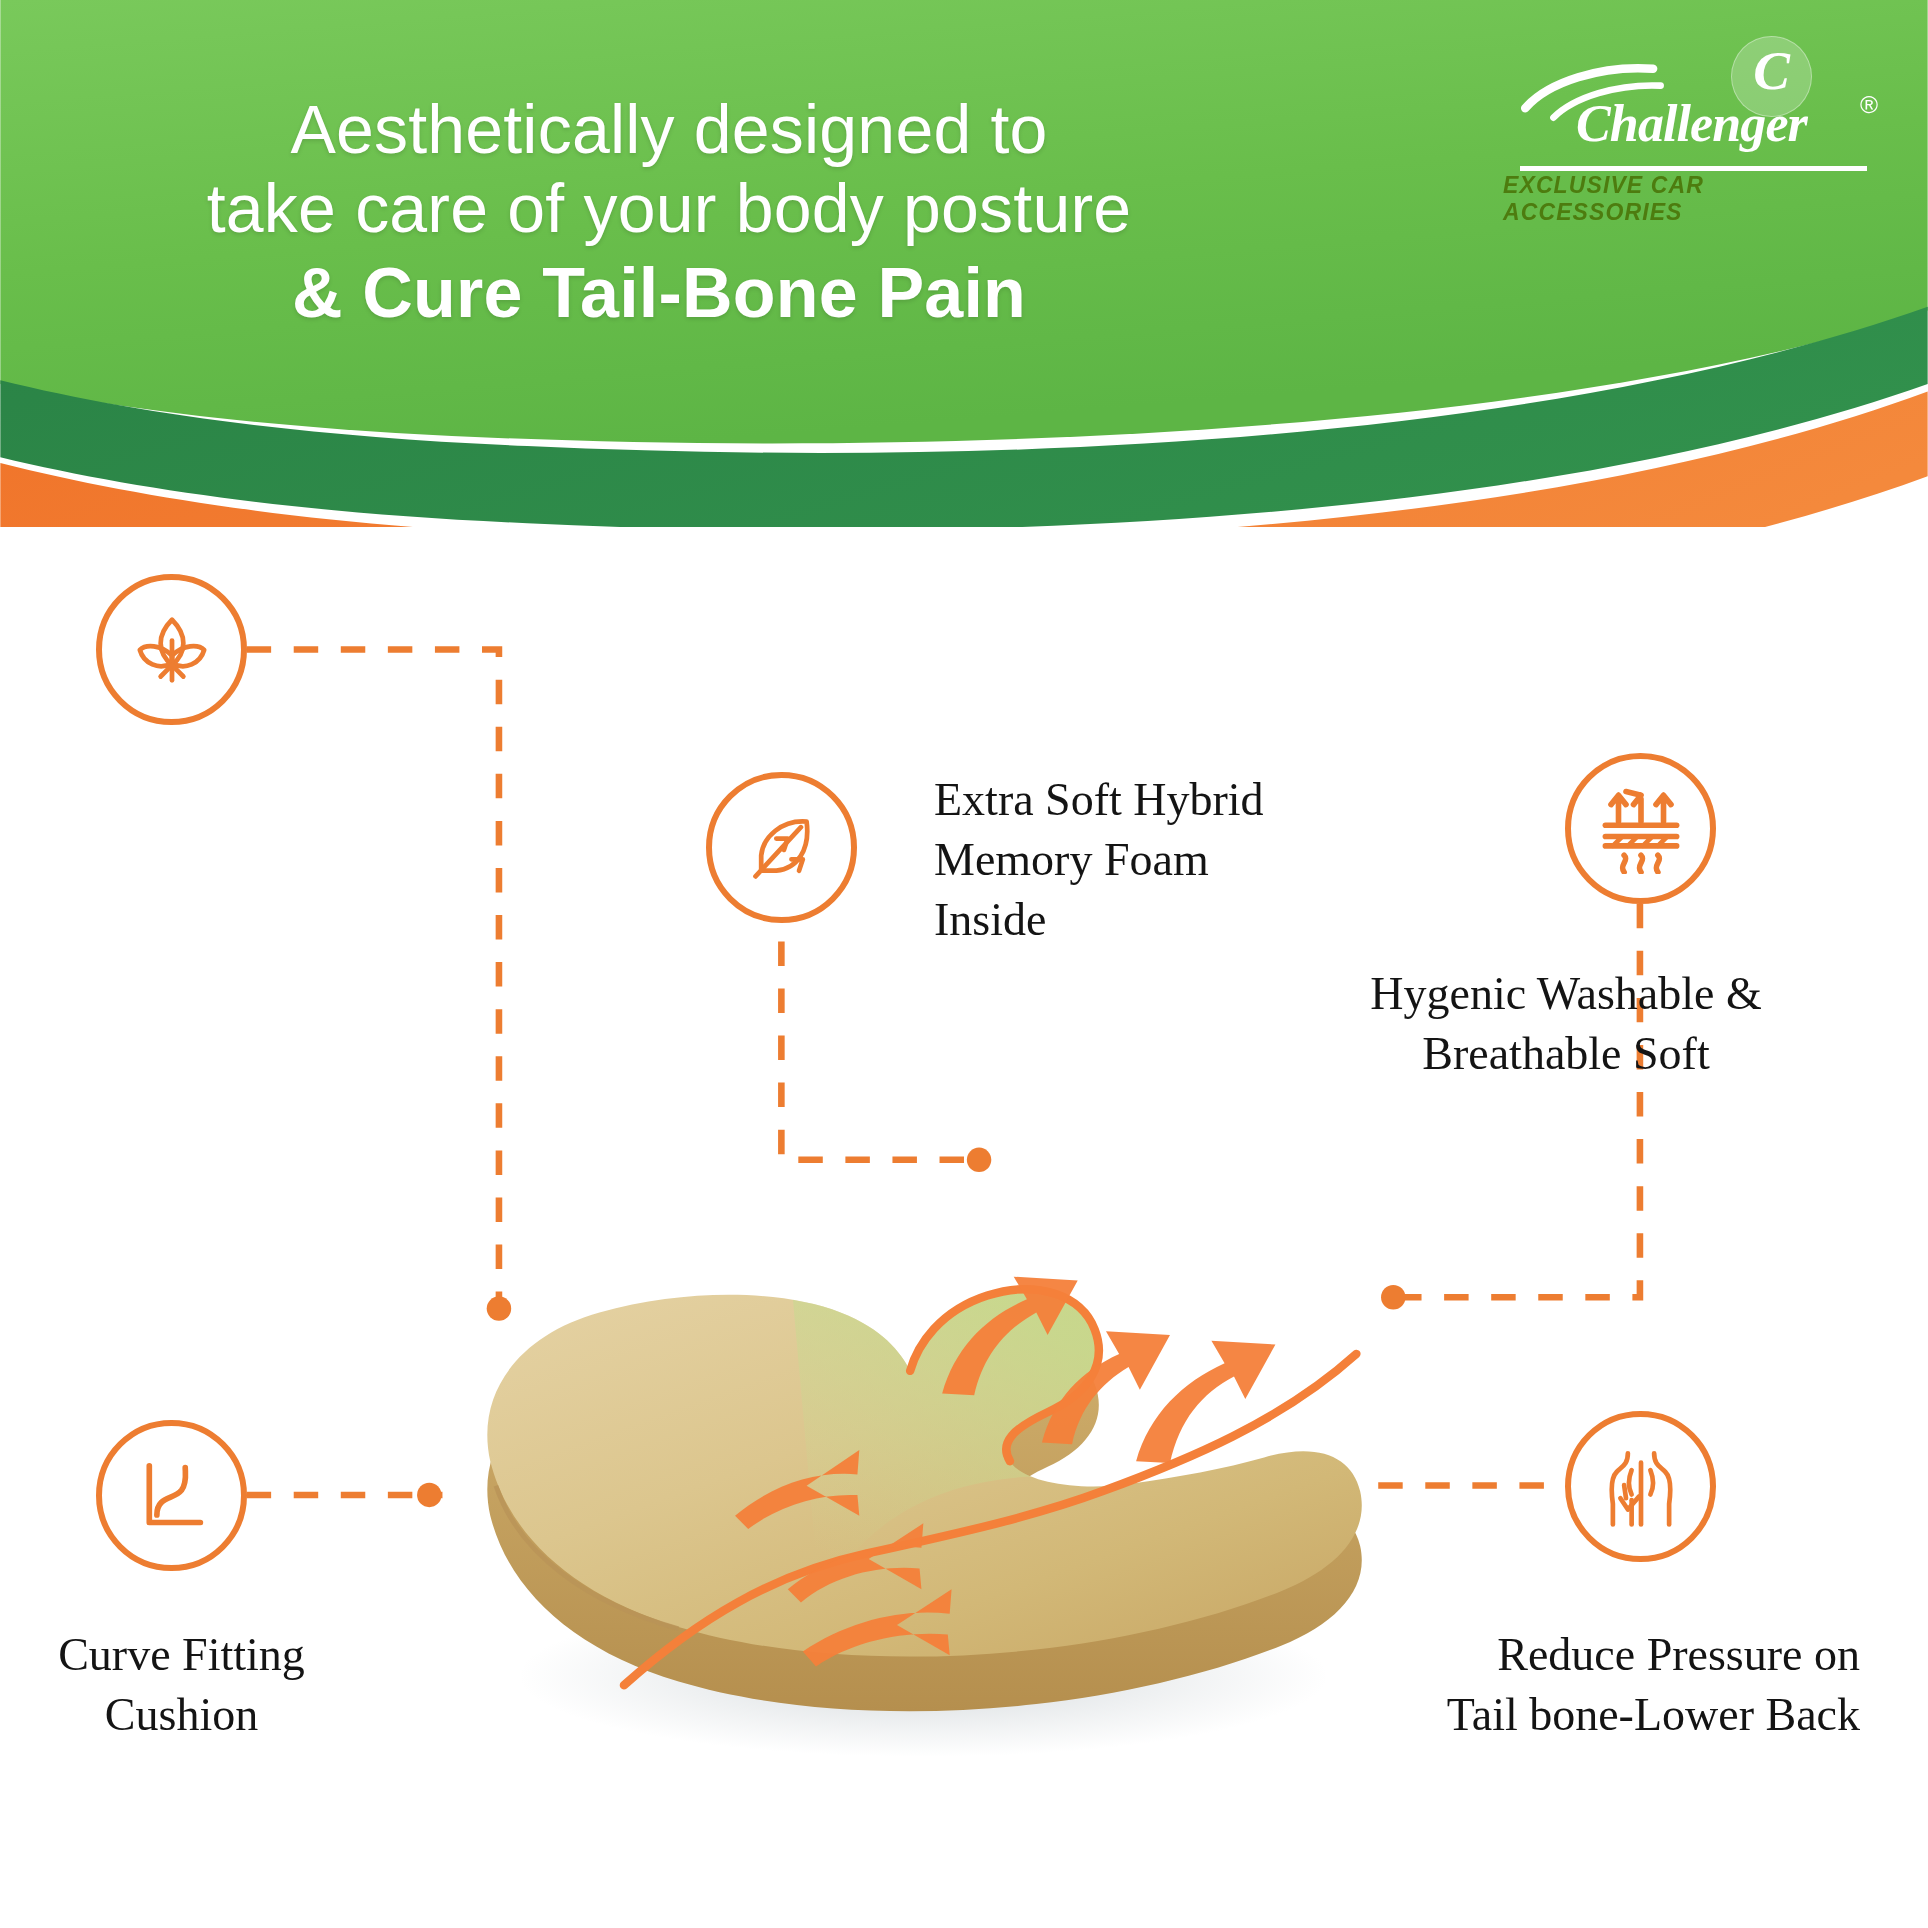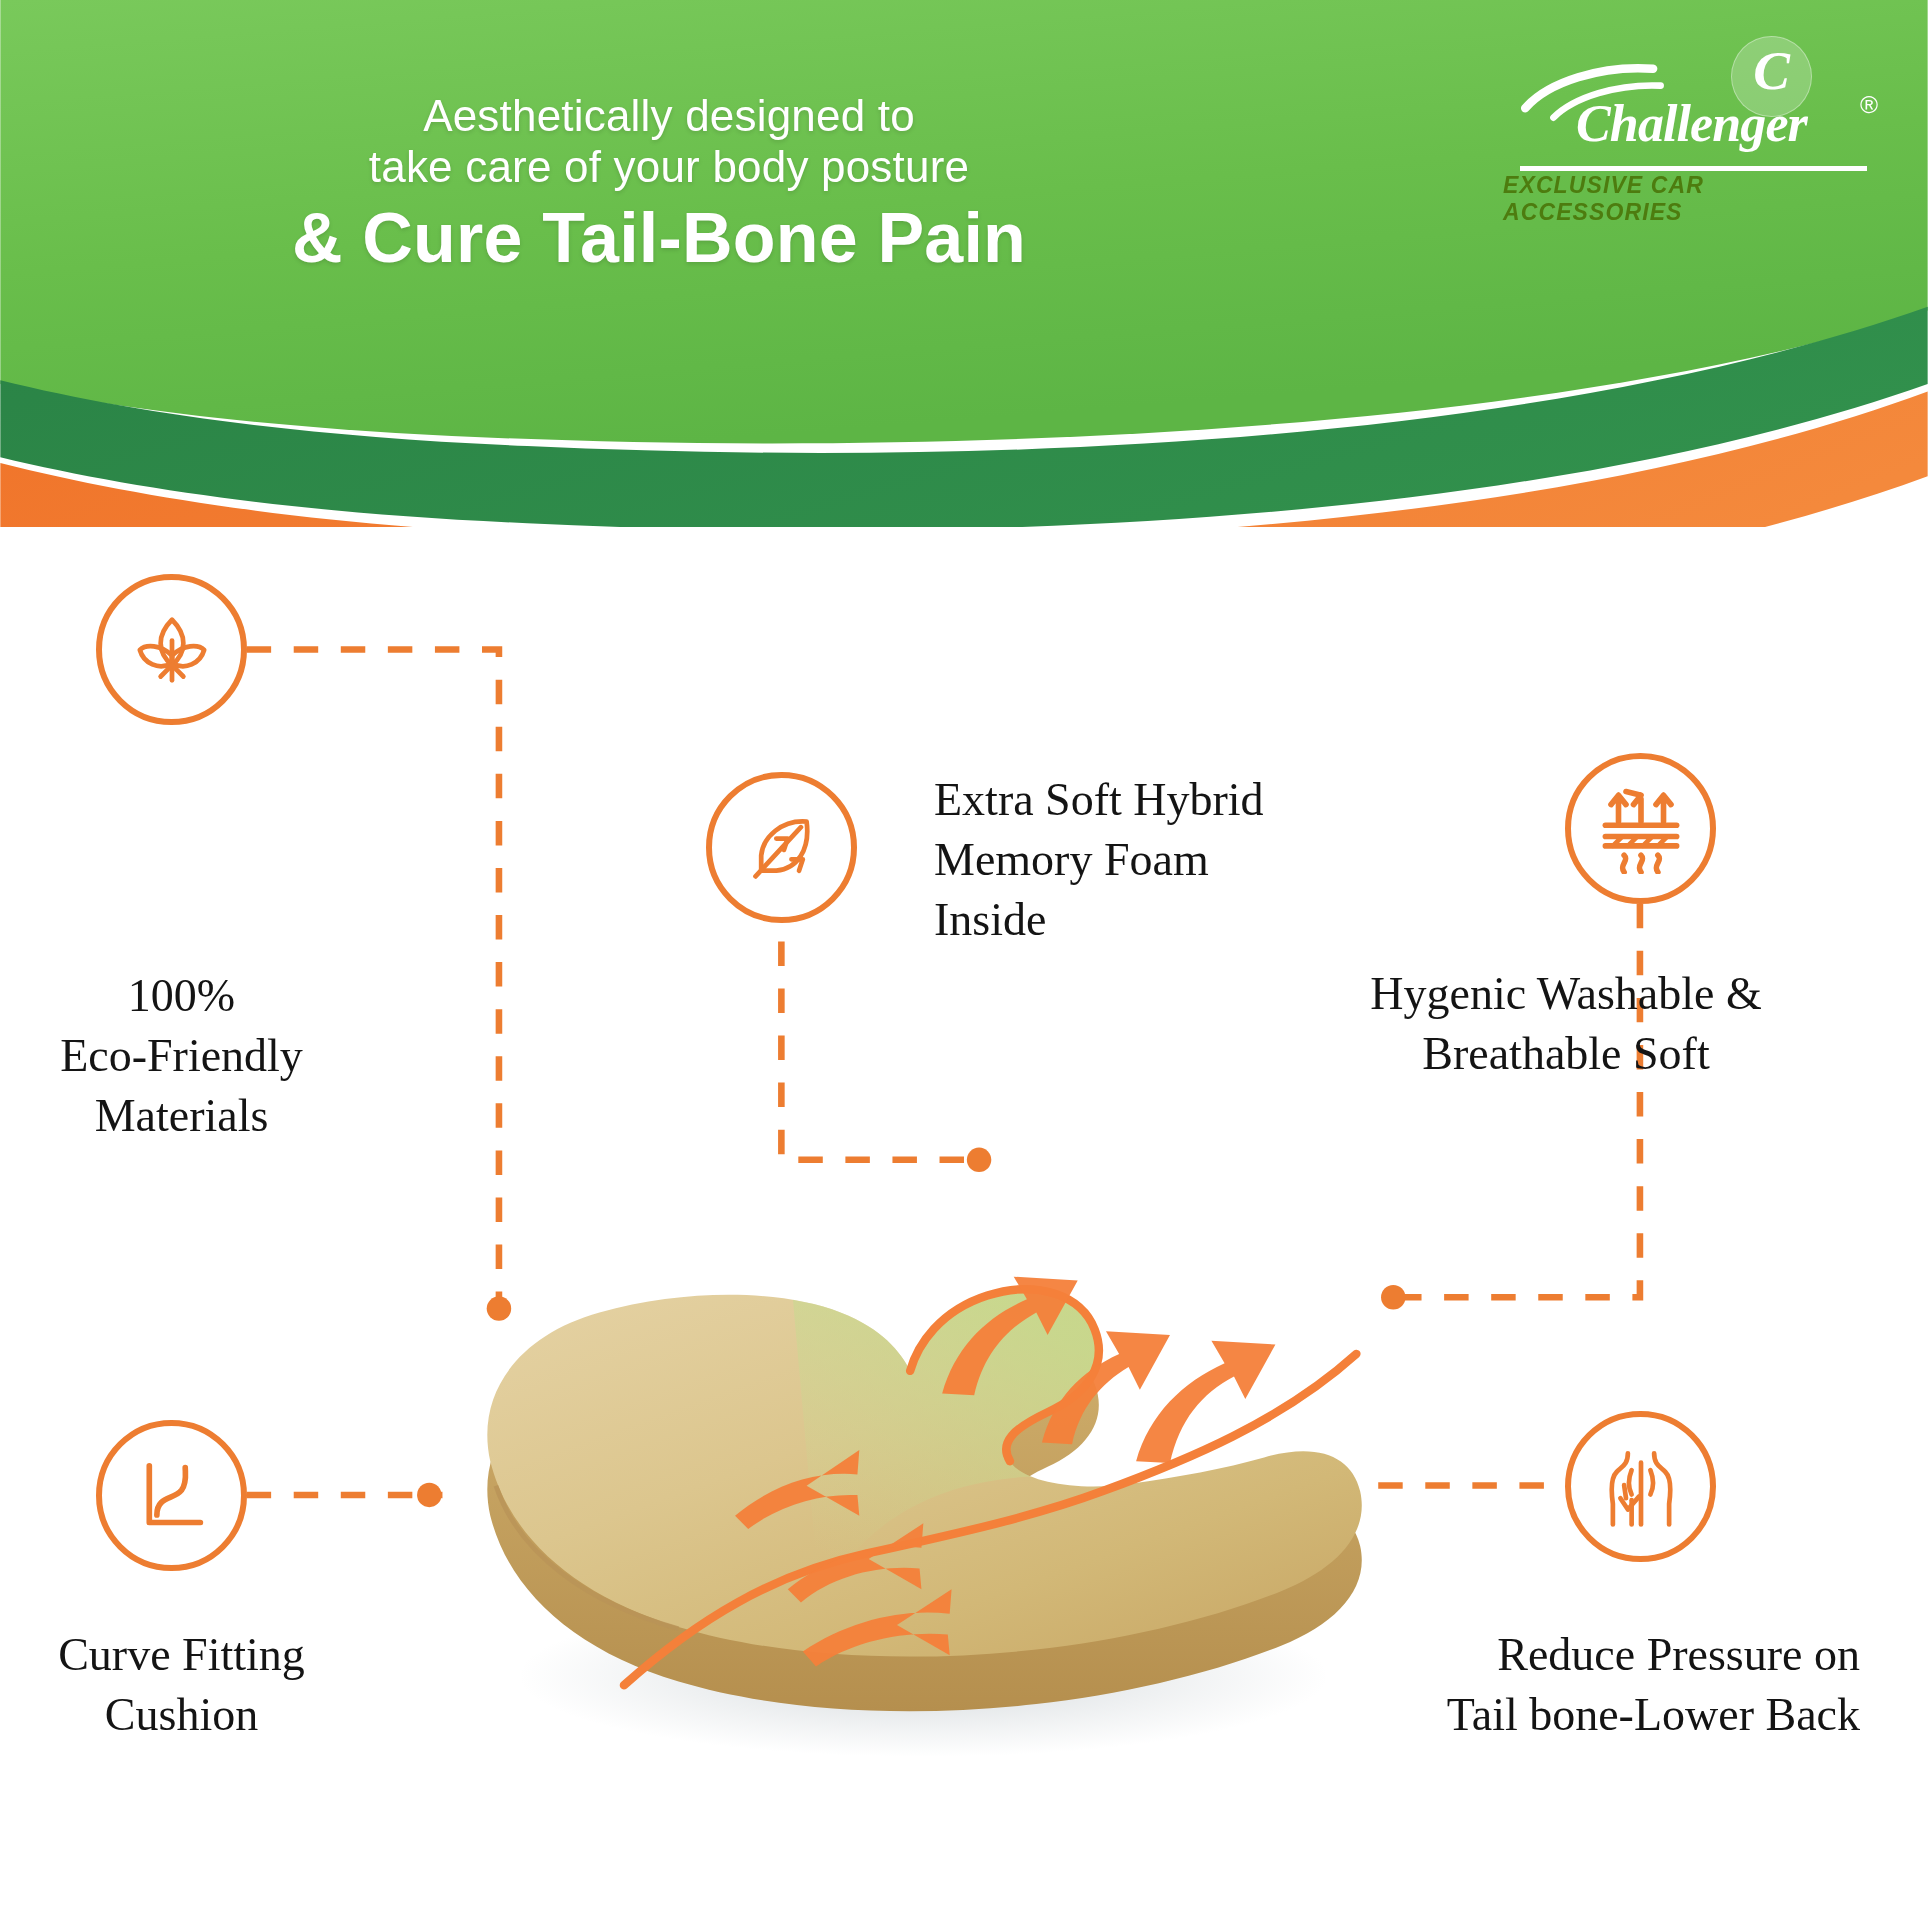--- a/index.html
+++ b/index.html
@@ -17,21 +17,21 @@
   .header-svg{position:absolute;left:0;top:0;}
 
   .headline{
     position:absolute;left:0;top:90px;width:1318px;
     text-align:center;color:#ffffff;
     line-height:1.16;
     letter-spacing:0.2px;
     text-shadow:0 1.9px 4.7px rgba(0,0,0,.13);
   }
   .headline .l1,.headline .l2{
-    display:block;font-size:44px;font-weight:300;
+    display:block;font-size:68px;font-weight:300;
     font-family:"Liberation Sans", sans-serif;
     padding-left:20px;
   }
   .headline .l3{
     display:block;font-size:70px;font-weight:700;margin-top:5.6px;
   }
 
   
   .logo{position:absolute;left:1503px;top:38px;width:377px;height:132px;}
   .logo-mark{position:absolute;right:68px;top:-1.9px;width:79px;height:79px;
@@ -271,25 +271,20 @@
       <g fill="none" stroke="#ED7D31" stroke-width="5" stroke-linecap="round" stroke-linejoin="round">
         <path d="M46,14 C62,30 62,48 46,62 C30,48 30,30 46,14 Z"></path>
         <path d="M46,52 C34,40 18,40 12,46 C16,60 32,68 46,60 Z"></path>
         <path d="M46,52 C58,40 74,40 80,46 C76,60 60,68 46,60 Z"></path>
         <path d="M46,36 L46,78"></path>
         <path d="M46,62 L34,74"></path>
         <path d="M46,62 L58,74"></path>
       </g>
     </svg>
   </div>
-  <div class="f-label f-center" style="left:0px;top:966px;width:363px;">
-    <div>100%</div>
-    <div>Eco-Friendly</div>
-    <div>Materials</div>
-  </div>
 
   <div class="icon-circle" style="left:706px;top:772px;">
     <svg width="87" height="87" viewBox="0 0 92 92">
       <g fill="none" stroke="#ED7D31" stroke-width="5" stroke-linecap="round" stroke-linejoin="round">
         <path d="M72,18 C46,16 26,34 24,54 L24,70 L40,70 C62,68 76,48 72,18 Z"></path>
         <path d="M66,24 L18,76"></path>
         <path d="M40,36 L52,36 L48,48"></path>
         <path d="M56,58 L68,58 L64,70"></path>
       </g>
     </svg>

